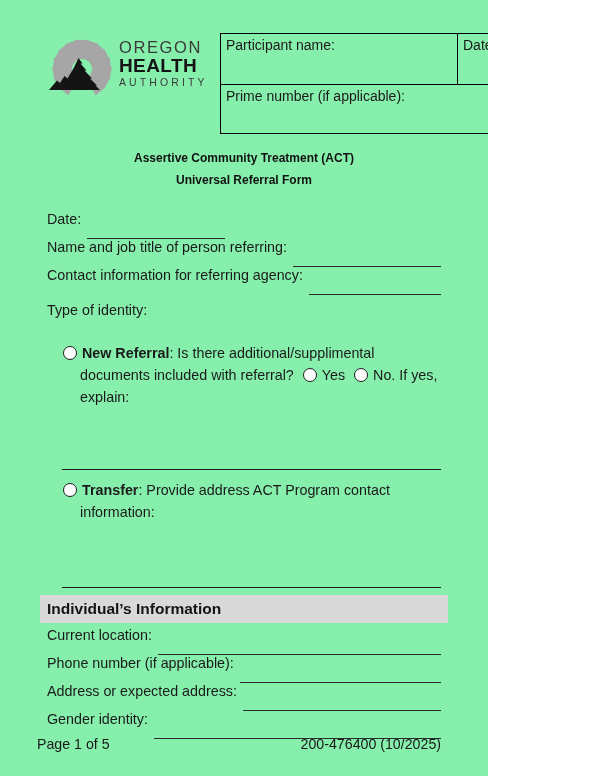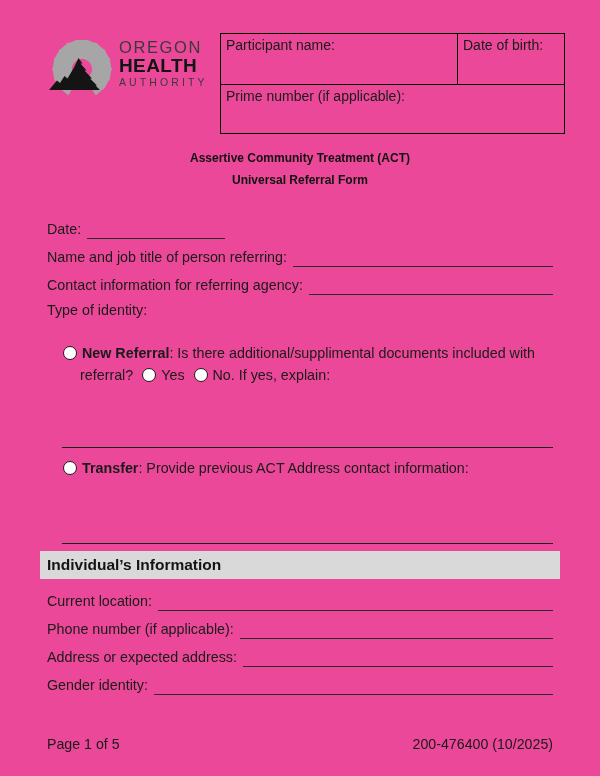--- a/index.html
+++ b/index.html
@@ -1,21 +1,21 @@
 <!DOCTYPE html>
 <html><head>
 <meta charset="utf-8">
 <style>
   html,body { margin:0; padding:0; background:#ffffff; }
   .page {
     position:relative;
-    width:600px; height:776px;
+    width:488px; height:776px;
     box-sizing:border-box;
     padding:33px 47px 0 47px;
-    background:#ec4899;
+    background:#86efac;
     font-family:"Liberation Sans", sans-serif;
     color:#1a1a1a;
     overflow:hidden;
   }
 
   
   .header { display:flex; align-items:flex-start; }
   .logo-wrap { display:flex; width:163px; flex:none; }
   .logo-svg { flex:none; }
   .logo-text { margin:6px 0 0 4px; line-height:1.05; white-space:nowrap; }
@@ -27,21 +27,21 @@
   .id-table td { border:1.5px solid #000; vertical-align:top; padding:2px 5px; font-size:14px; line-height:18px;margin-top:22px; }
   .td-name { width:226px; height:46px; }
   .td-dob  { width:96px; }
   .td-prime{ height:44px; }
 
   
   .title { margin-top:13px; text-align:center; font-size:12px; font-weight:bold; line-height:22px; color:#111; }
 
   
   .main { margin-top:20px; font-size:14.3px; }
-  .frow { display:flex; align-items:flex-end; height:28px; }
+  .frow { display:flex; height:28px; }
   .frow-label { white-space:nowrap; padding-bottom:2px; }
   .fill { flex:1 1 auto; border-bottom:1.6px solid #2b2b2b; margin-left:6px; align-self:stretch; }
   .fill-fixed { flex:0 0 138px; }
   .frow-plain { height:24px; display:flex; align-items:flex-end; }
   .frow-plain .frow-label { padding-bottom:1px; }
 
   .radio {
     display:inline-block; width:12px; height:12px;
     border:1.6px solid #1b1b1b; border-radius:50%;
     margin-right:5px; vertical-align:-1.5px; background:#fff;
@@ -60,21 +60,21 @@
     background:#d9d9d9;
     display:flex; align-items:center;
     padding-left:7px;
     font-weight:bold; font-size:15.5px; color:#141414;
   }
 
   .ind-fields { margin-top:4px; }
 
   
   .footer {
-    position:absolute; left:47px; right:47px; top:736px;
+    position:absolute; left:37px; right:47px; top:736px;
     display:flex; justify-content:space-between;
     font-size:14.2px; color:#1a1a1a;
   }
 </style>
 </head>
 <body>
 
 <div class="page">
 
   <div class="header">
@@ -152,21 +152,21 @@
       <span class="frow-label">Type of identity:</span>
     </div>
 
     <div class="hang">
       <span class="radio"></span><b>New Referral</b><span>: Is there additional/supplimental documents included with referral? </span><span class="radio radio-inline"></span><span>Yes</span> <span class="radio radio-inline"></span><span>No. If yes, explain:</span>
     </div>
 
     <div class="rule rule-1"></div>
 
     <div class="hang transfer-para">
-      <span class="radio"></span><b>Transfer</b><span>: Provide previous ACT Address contact information:</span>
+      <span class="radio"></span><b>Transfer</b><span>: Provide address ACT Program contact information:</span>
     </div>
 
     <div class="rule rule-2"></div>
 
     <div class="section-bar">
       <span>Individual’s Information</span>
     </div>
 
     <div class="ind-fields">
       <div class="frow">

